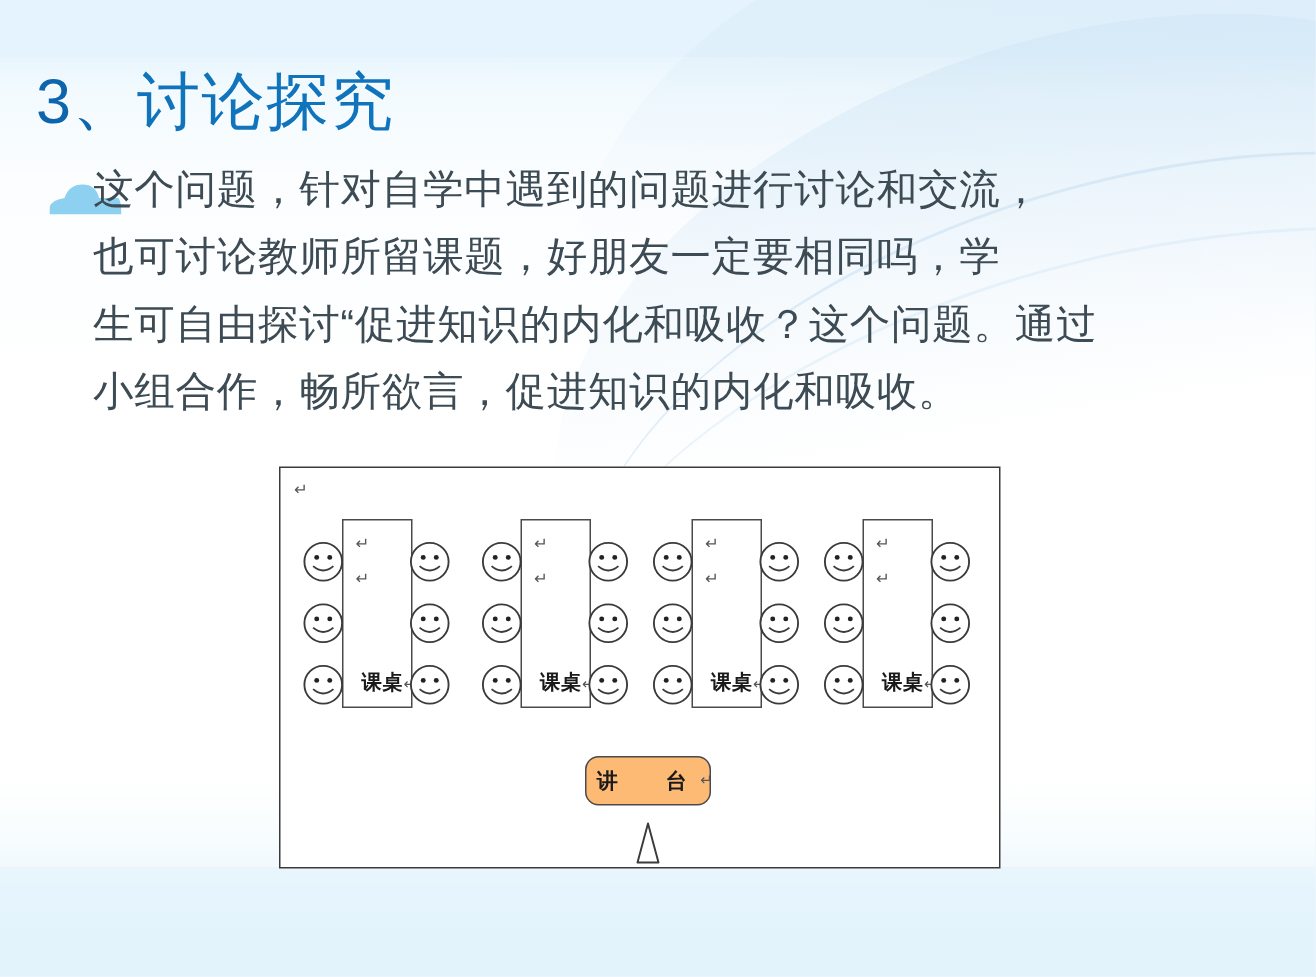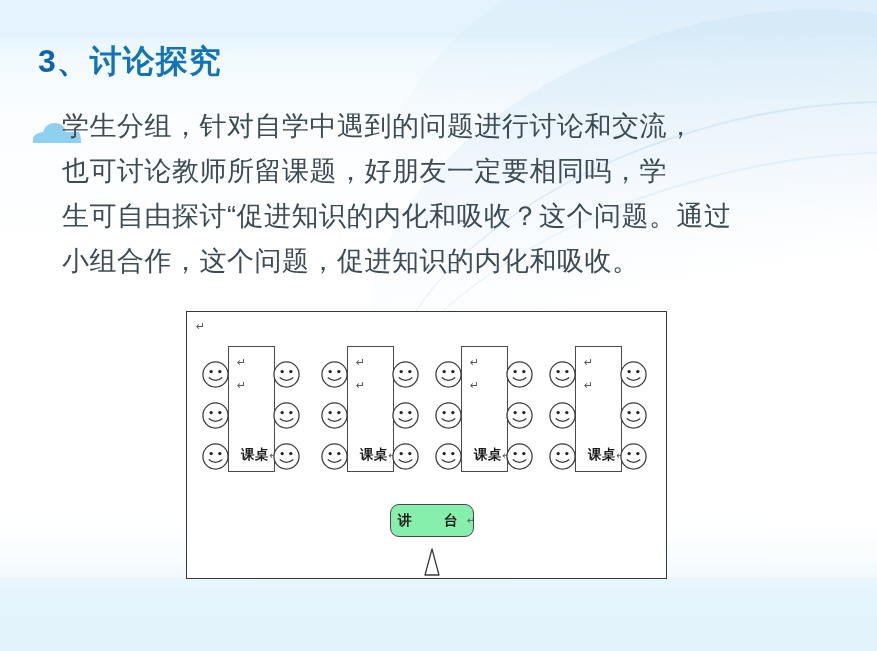--- a/index.html
+++ b/index.html
@@ -58,22 +58,22 @@
     position:absolute;left:0;right:0;top:578px;height:73px;
     background:linear-gradient(to bottom,rgba(226,243,252,.55),rgba(226,243,252,.95));
   }
   .band-top-edge{
     position:absolute;left:0;right:0;top:0;height:38px;
     background:#e4f3fd;
   }
 
   
   #title{
-    position:absolute;left:38px;top:40px;
-    font-size:32px;font-weight:bold;letter-spacing:1px;
+    position:absolute;left:24px;top:40px;
+    font-size:42px;font-weight:normal;letter-spacing:1px;
     color:#1074bd;
     white-space:nowrap;
     text-shadow:0 1px 0 rgba(255,255,255,.6);
   }
   #title .num{color:#0d66ad;}
 
   
   #body-text{
     position:absolute;left:62px;top:104px;width:790px;
     font-size:27px;line-height:45px;
@@ -125,21 +125,21 @@
   .seat.l{left:4px;}
   .seat.r{right:4px;}
   .seat.row1{top:14px;}
   .seat.row2{top:55px;}
   .seat.row3{top:96px;}
 
   #podium{
     position:absolute;left:203px;top:192px;
     width:84px;height:33px;
     border:1.5px solid #4a4a4a;border-radius:9px;
-    background:#86efac;box-sizing:border-box;
+    background:#fdba74;box-sizing:border-box;
     display:flex;align-items:center;justify-content:center;
   }
   #podium .ptext{
     font-size:14px;font-weight:bold;color:#1a1a1a;
     font-family:"DejaVu Sans","Liberation Sans",sans-serif;
     letter-spacing:9px;padding-left:9px;white-space:nowrap;
   }
   #podium .pc{font-weight:normal;font-size:10px;color:#55575a;letter-spacing:0;}
   #pointer{position:absolute;left:235px;top:236px;width:20px;height:28px;}
 </style>
@@ -157,24 +157,24 @@
 
   <div id="title">
     <span class="num">3、</span><span>讨论探究</span>
   </div>
 
   <svg class="bullet-mark" viewBox="0 0 48 22">
     <path d="M0 22 L0 17 Q2 12 10 11 Q13 2 22 2 Q31 2 33 11 L46 11 Q48 14 48 22 Z" fill="#8ed0f0"></path>
   </svg>
 
   <div id="body-text">
-    <span class="ln">学生分组，针对自学中遇到的问题进行讨论和交流，</span>
+    <span class="ln">这个问题，针对自学中遇到的问题进行讨论和交流，</span>
     <span class="ln">也可讨论教师所留课题，好朋友一定要相同吗，学</span>
     <span class="ln">生可自由探讨“促进知识的内化和吸收？这个问题。通过</span>
-    <span class="ln">小组合作，这个问题，促进知识的内化和吸收。</span>
+    <span class="ln">小组合作，畅所欲言，促进知识的内化和吸收。</span>
   </div>
 
   <div id="diagram">
 
     <span class="pilcrow" id="corner-pilcrow">↵</span>
 
     <div class="desk-group" style="left:10px">
       <div class="desk">
         <span class="pilcrow dp1">↵</span>
         <span class="pilcrow dp2">↵</span>

